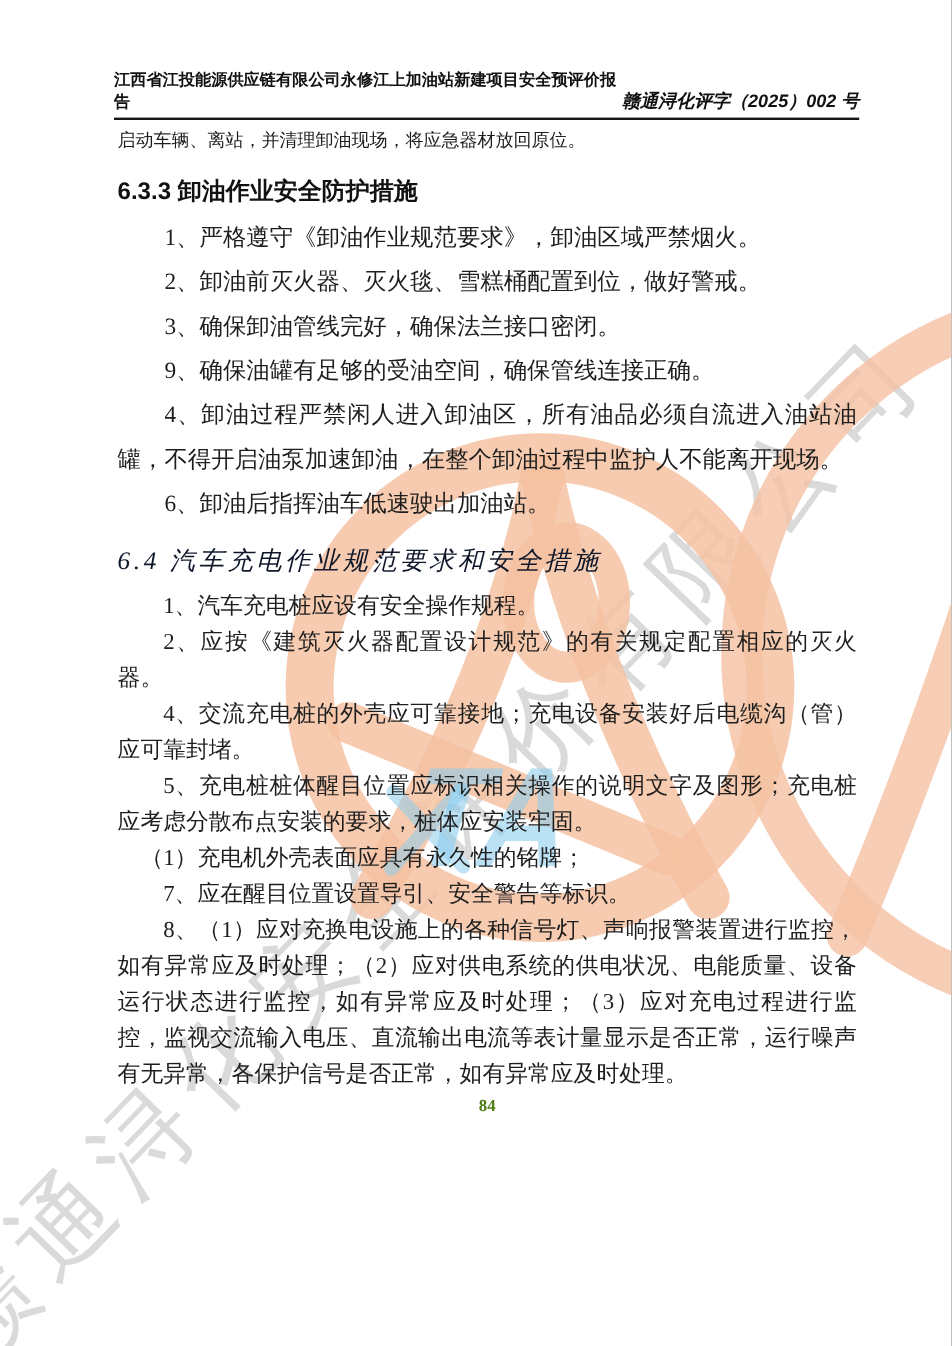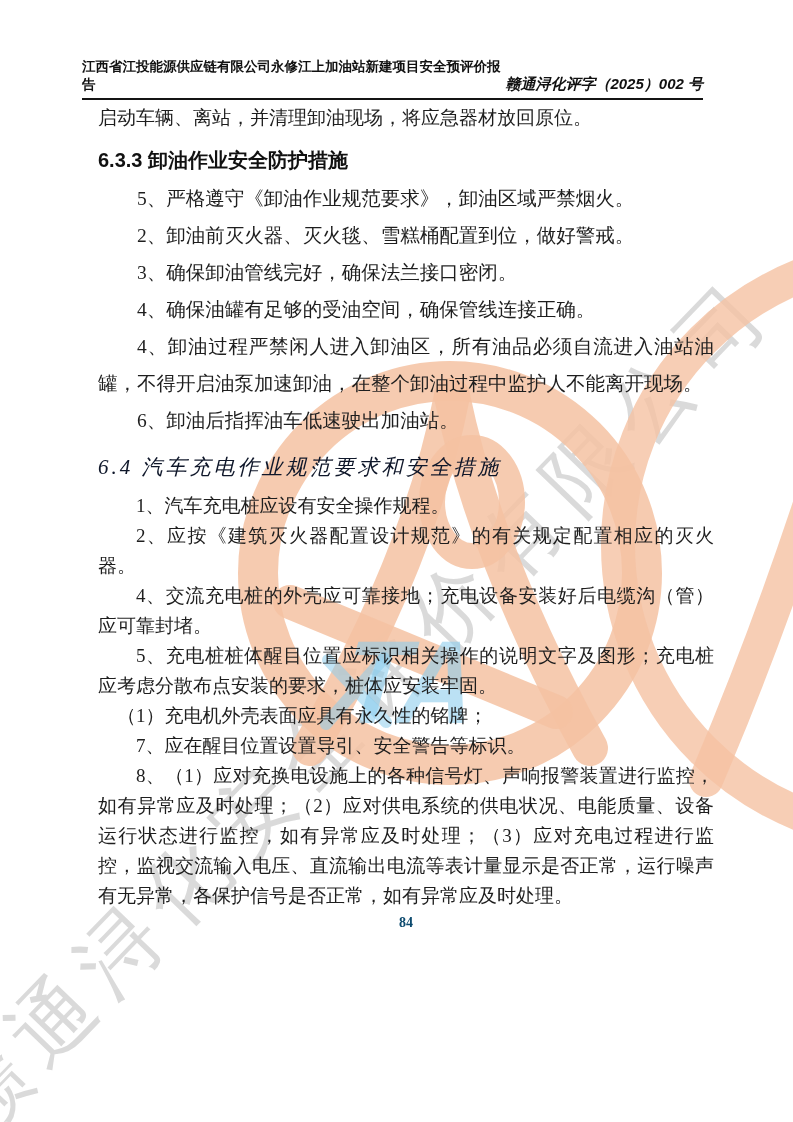--- a/index.html
+++ b/index.html
@@ -7,55 +7,55 @@
     position:relative;
     width:793px;height:1122px;
     margin:0 auto;
     background:#ffffff;
     overflow:hidden;
     font-family:"Liberation Serif","DejaVu Serif",serif;
     color:#1e1e1e;
   }
   
   .header{
-    position:absolute;left:82px;top:58px;width:621px;
+    position:absolute;left:95px;top:58px;width:621px;
     display:flex;justify-content:space-between;align-items:flex-end;
     border-bottom:2px solid #141414;
     padding-bottom:4px;
     font-family:"Liberation Sans","DejaVu Sans",sans-serif;
     font-weight:bold;color:#111;
     z-index:2;
   }
   .header .h-left{font-size:13.5px;letter-spacing:0px;}
   .header .h-right{font-size:15px;white-space:nowrap;font-style:italic;}
   
   .content{
     position:absolute;left:98px;top:100px;width:616px;z-index:2;
   }
   .content p{margin:0;text-align:justify;}
-  .intro{font-size:19px;line-height:36px;}
+  .intro{font-size:15px;line-height:36px;}
   .sec1-title{
     font-family:"Liberation Sans","DejaVu Sans",sans-serif;
     font-weight:bold;font-size:20px;line-height:40px;margin-top:4px !important;
     text-align:left;color:#111;
   }
   .sec1 p.item{font-size:19.5px;line-height:37px;text-indent:2em;}
   .sec2-title{
     font-weight:normal;font-style:italic;
     font-size:21px;line-height:40px;
     letter-spacing:3px;
     margin-top:8px !important;margin-bottom:4px !important;
     text-align:right;color:#0f172a;
   }
   .sec2 p.item{font-size:19px;line-height:30px;text-indent:2em;}
   .sec2 p.sub{text-indent:1em;}
   .page-number{
     margin-top:4px !important;
     text-align:center !important;
-    font-weight:bold;font-size:14px;color:#0c4a6e;
+    font-weight:bold;font-size:14px;color:#4d7c0f;
   }
   
   .watermark{position:absolute;inset:0;z-index:1;pointer-events:none;}
   .wm-gray-text{
     position:absolute;left:-210px;top:1225px;
     transform:rotate(-46deg);transform-origin:0 0;
     font-size:82px;letter-spacing:14px;line-height:96px;
     color:rgba(158,158,158,0.38);
     white-space:nowrap;
     font-family:"Liberation Serif","DejaVu Serif",serif;
@@ -103,24 +103,24 @@
     <span class="h-right">赣通浔化评字（2025）002 号</span>
   </div>
 
   <div class="content">
 
     <p class="intro">启动车辆、离站，并清理卸油现场，将应急器材放回原位。</p>
 
     <p class="sec1-title">6.3.3 卸油作业安全防护措施</p>
 
     <div class="sec1">
-      <p class="item">5、严格遵守《卸油作业规范要求》，卸油区域严禁烟火。</p>
+      <p class="item">1、严格遵守《卸油作业规范要求》，卸油区域严禁烟火。</p>
       <p class="item">2、卸油前灭火器、灭火毯、雪糕桶配置到位，做好警戒。</p>
       <p class="item">3、确保卸油管线完好，确保法兰接口密闭。</p>
-      <p class="item">4、确保油罐有足够的受油空间，确保管线连接正确。</p>
+      <p class="item">9、确保油罐有足够的受油空间，确保管线连接正确。</p>
       <p class="item">4、卸油过程严禁闲人进入卸油区，所有油品必须自流进入油站油罐，不得开启油泵加速卸油，在整个卸油过程中监护人不能离开现场。</p>
       <p class="item">6、卸油后指挥油车低速驶出加油站。</p>
     </div>
 
     <p class="sec2-title">6.4 汽车充电作业规范要求和安全措施</p>
 
     <div class="sec2">
       <p class="item">1、汽车充电桩应设有安全操作规程。</p>
       <p class="item">2、应按《建筑灭火器配置设计规范》的有关规定配置相应的灭火器。</p>
       <p class="item">4、交流充电桩的外壳应可靠接地；充电设备安装好后电缆沟（管）应可靠封堵。</p>

